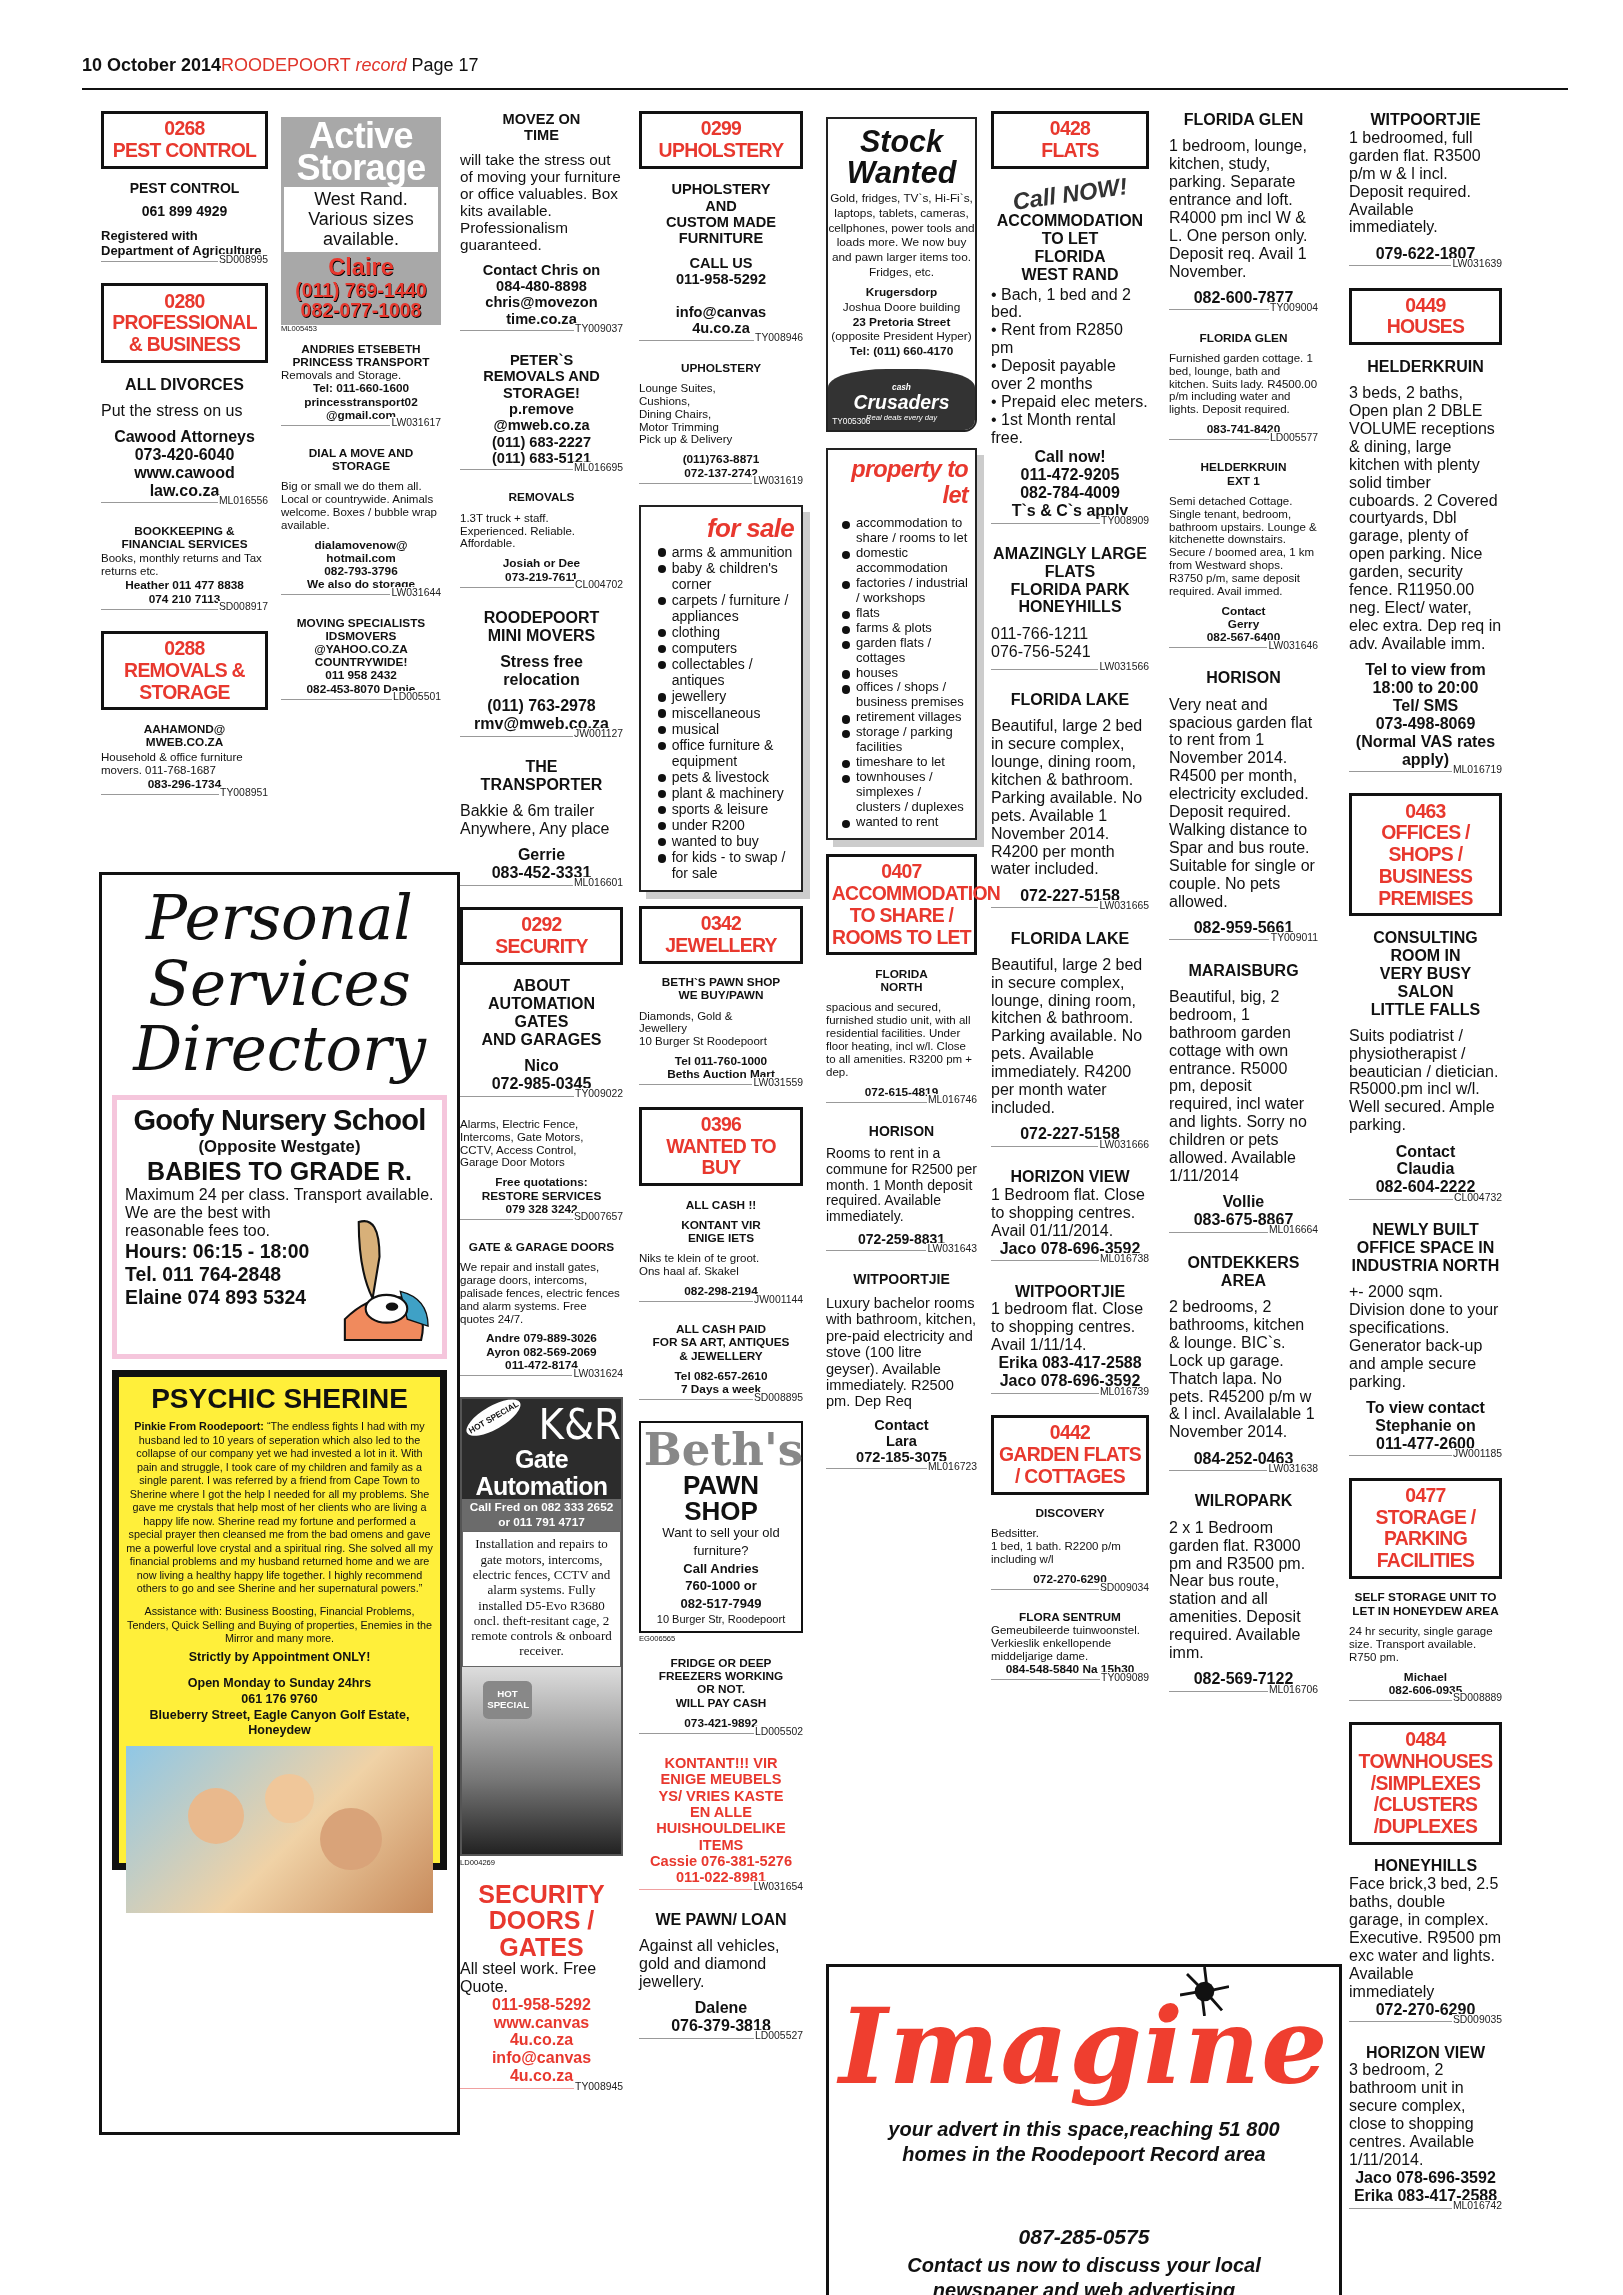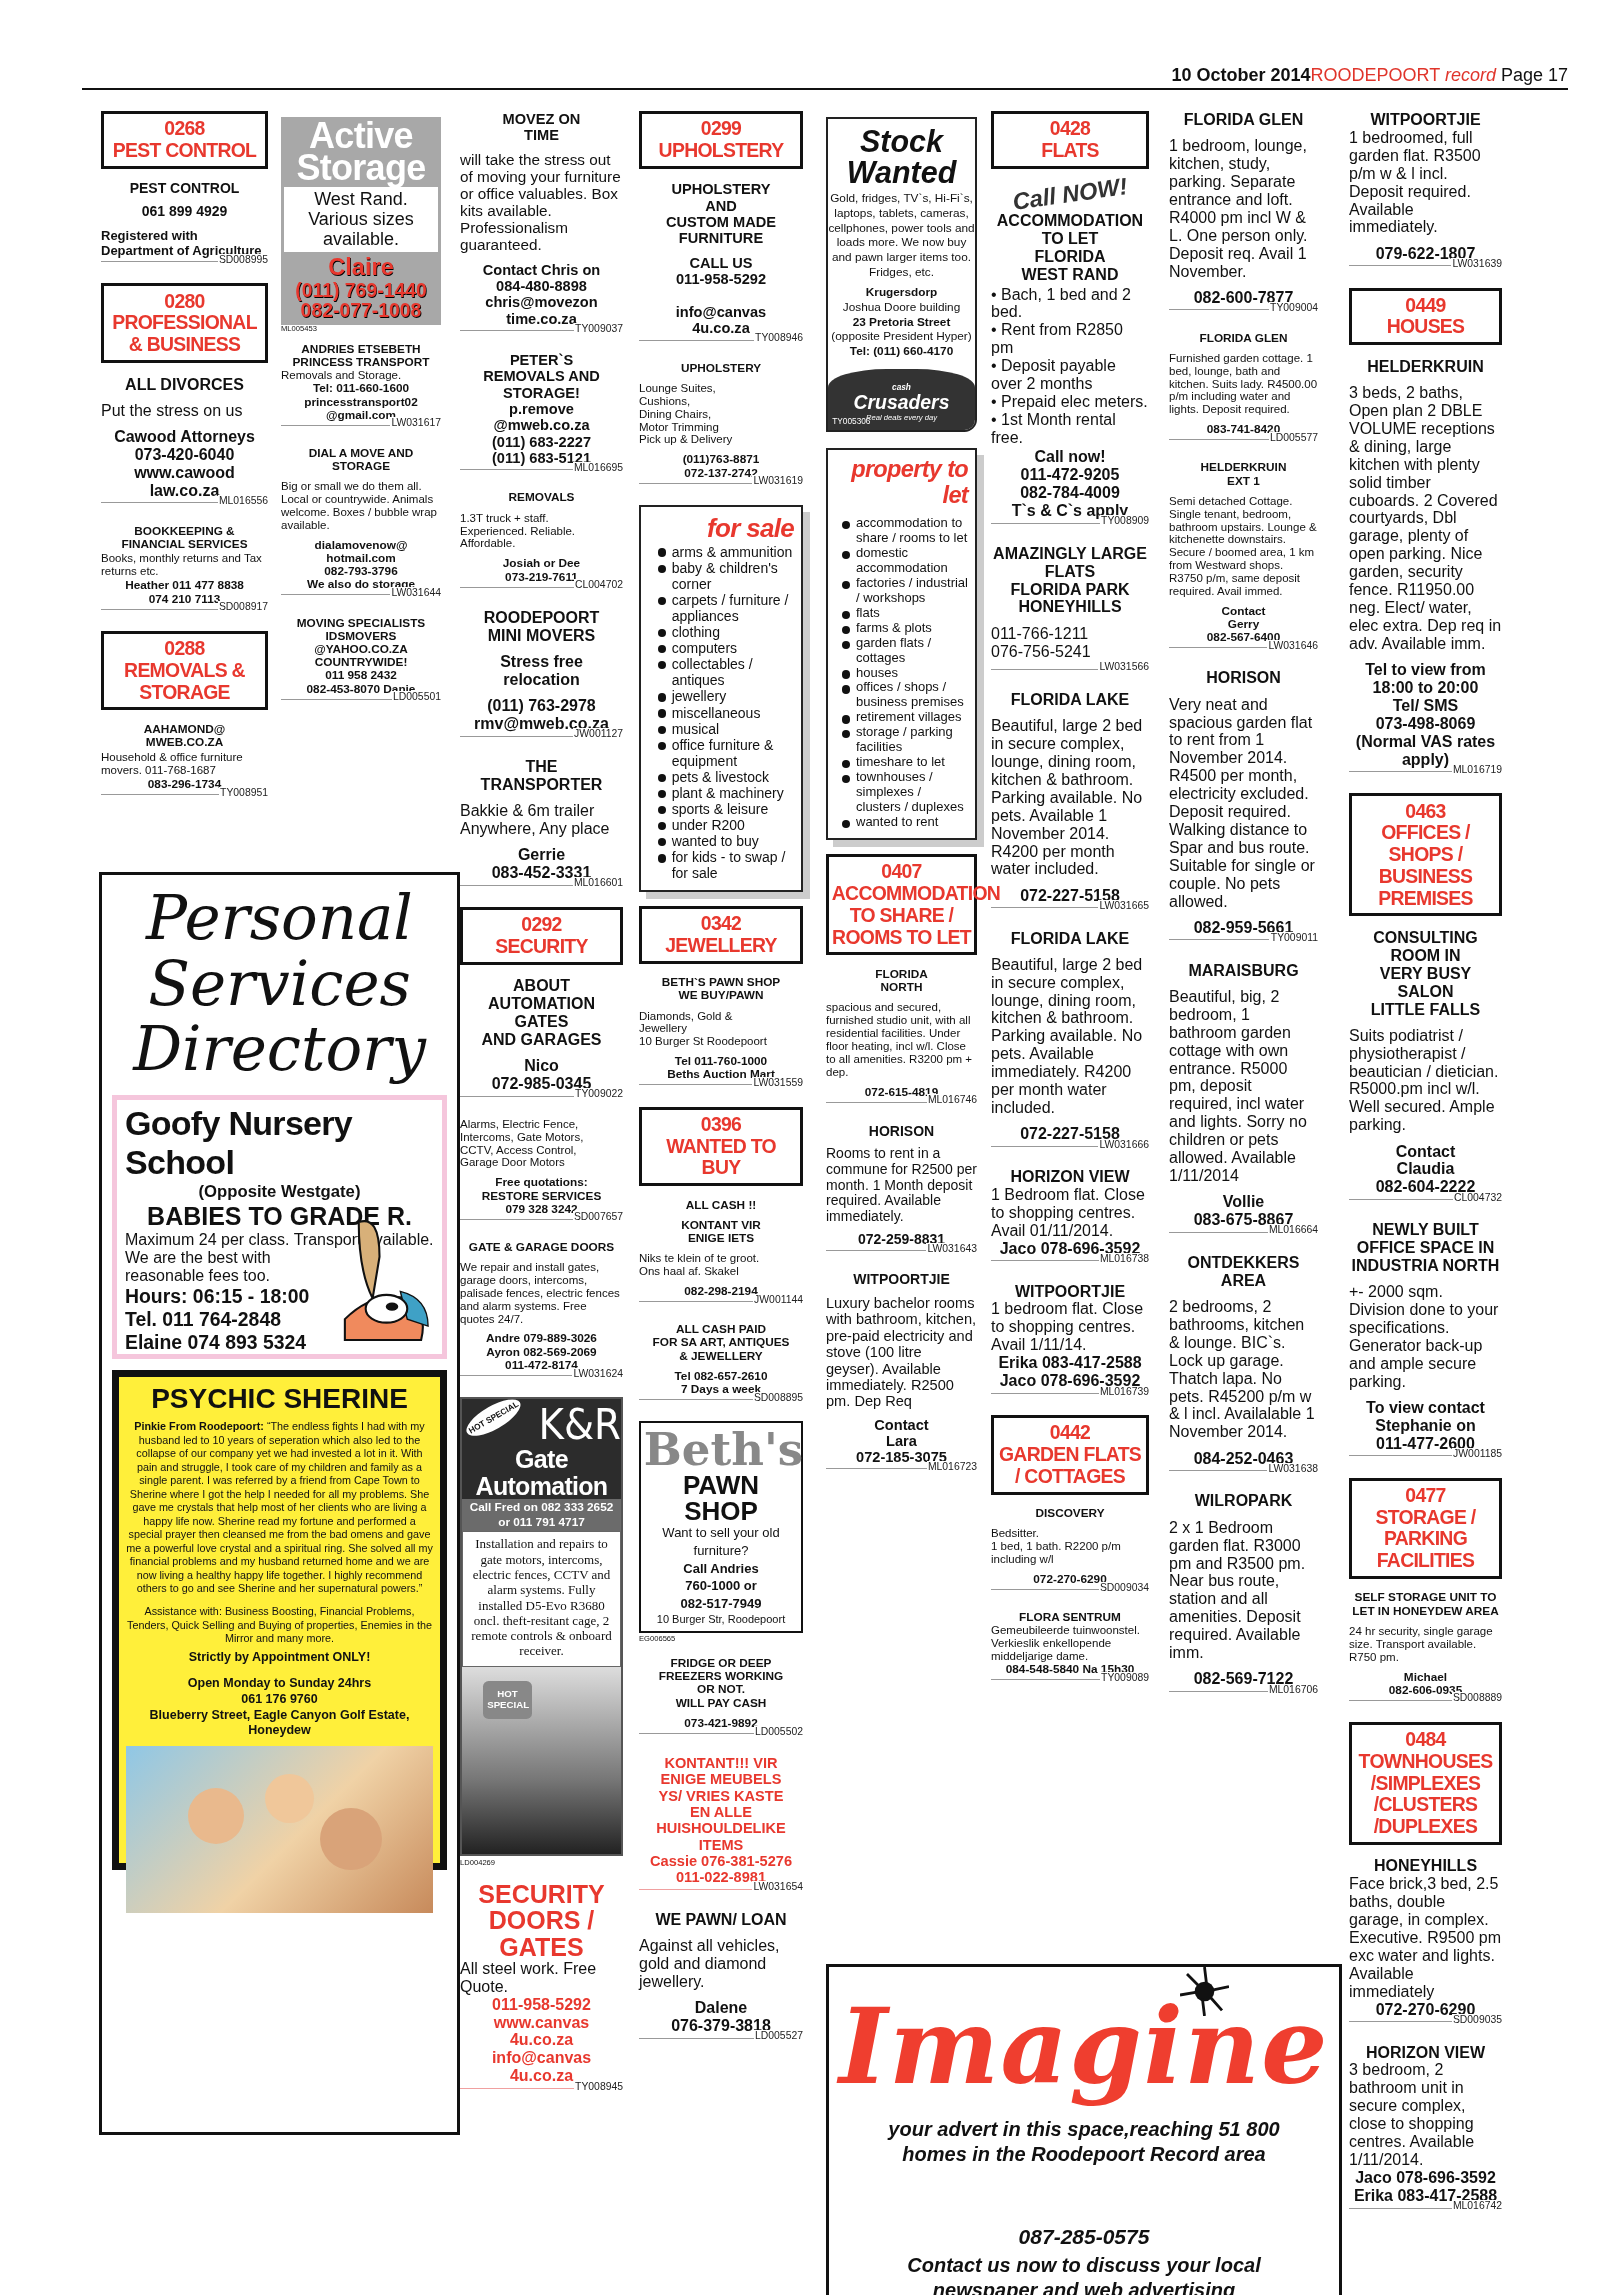--- a/index.html
+++ b/index.html
@@ -1,18 +1,18 @@
 <!DOCTYPE html>
 <html style="font-size:11px"><head>
 <meta charset="utf-8">
 <style>
 *{box-sizing:border-box;margin:0;padding:0}
 html,body{background:#fff}
 body{width:1624px;height:2295px;position:relative;font-family:"Liberation Sans",sans-serif;color:#111;overflow:hidden}
-.hdr{position:absolute;left:82px;right:56px;top:61px;height:29px;border-bottom:2.8px solid #111;display:flex;justify-content:flex-end;align-items:flex-end;padding-bottom:2px}
+.hdr{position:absolute;left:82px;right:56px;top:61px;height:29px;border-bottom:2.8px solid #111;display:flex;justify-content:flex-start;align-items:flex-end;padding-bottom:12px}
 .hdr .date{font-weight:bold;font-size:18px}
 .hdr .brand{font-weight:normal;font-size:18px}
 .hdr .brand .rp{color:#e0352b}
 .hdr .brand .rec{color:#e0352b;font-style:italic}
 .col{position:absolute;top:111px;width:167px;font-size:16px;line-height:1.12}
 .cat{border:3.5px solid #111;text-align:center;color:#e8382e;font-family:"Liberation Sans",sans-serif;font-weight:bold;font-size:19.4px;line-height:1.12;padding:4.2px 2.8px;margin-bottom:12.5px;letter-spacing:-0.7px;transform-origin:center}
 .cat .num{display:block}
 .ad{margin-bottom:9.7px}
 .ad .t{font-weight:bold;text-align:center;font-size:16px;margin-bottom:8.3px}
 .ad .ts{font-weight:bold;text-align:center;font-size:11.8px;margin-bottom:7px}
@@ -24,21 +24,21 @@
 .ref{position:relative;border-top:1.4px solid #999;margin-top:2.8px;height:12.5px}
 .ref span{position:absolute;right:0;top:-8.3px;background:#fff;padding-left:1.4px;font-size:10.4px;color:#222}
 .forsale{border:2.8px solid #222;box-shadow:7px 7px 0 #ccc;padding:7px 7px 8.3px 16.7px;font-size:14px;line-height:1.15;margin-bottom:14px}
 .forsale .h{color:#e8382e;font-weight:bold;font-style:italic;font-size:26px;text-align:right;letter-spacing:-0.7px}
 .forsale ul{list-style:none}
 .forsale li{position:relative;padding-left:14px}
 .forsale li:before{content:"";position:absolute;left:0;top:4.9px;width:8.3px;height:8.3px;border-radius:50%;background:#111}
 .psd{position:absolute;left:99px;top:872px;width:361px;height:1263px;border:3.5px solid #111;padding:9.7px}
 .psd-title{font-family:"DejaVu Serif",serif;font-size:61px;line-height:1.08;text-align:center;font-style:italic;margin-bottom:12.5px}
 .goofy{border:5.6px solid #f5c6dc;padding:4.2px 8.3px;margin-bottom:11px;position:relative;height:264px}
-.goofy .t1{font-weight:bold;font-size:34px;letter-spacing:-0.7px;}
+.goofy .t1{font-weight:bold;font-size:29px;letter-spacing:-0.7px;text-align:center}
 .goofy .t2{font-weight:bold;font-size:16.7px;text-align:center}
 .goofy .t3{font-weight:bold;font-size:25px;text-align:center}
 .goofy .p{font-size:16px}
 .goofy .hrs{font-weight:bold;font-size:19.4px;}
 .psychic{background:#ffef3a;border:7px solid #111;padding:4.2px 7px;text-align:center;font-size:10.8px;line-height:1.25;height:500px}
 .psychic .h{font-weight:bold;font-size:28px;margin-bottom:4.2px}
 .photo{height:167px;margin-top:7px;background:linear-gradient(135deg,#8fc7e6,#f0d2a6 55%,#c78a5b);position:relative;overflow:hidden}
 .imagine{position:absolute;left:826px;top:1964px;width:516px;height:354px;border:3.5px solid #111;border-top-width:3.5px;text-align:center}
 .imagine .big{font-family:"DejaVu Serif",serif;font-style:italic;font-weight:bold;color:#ef3e2f;font-size:104px;letter-spacing:1.4px;margin-top:28px;line-height:1}
 .imagine .sub{font-style:italic;font-weight:bold;font-size:20px;margin-top:18px;line-height:1.25}

